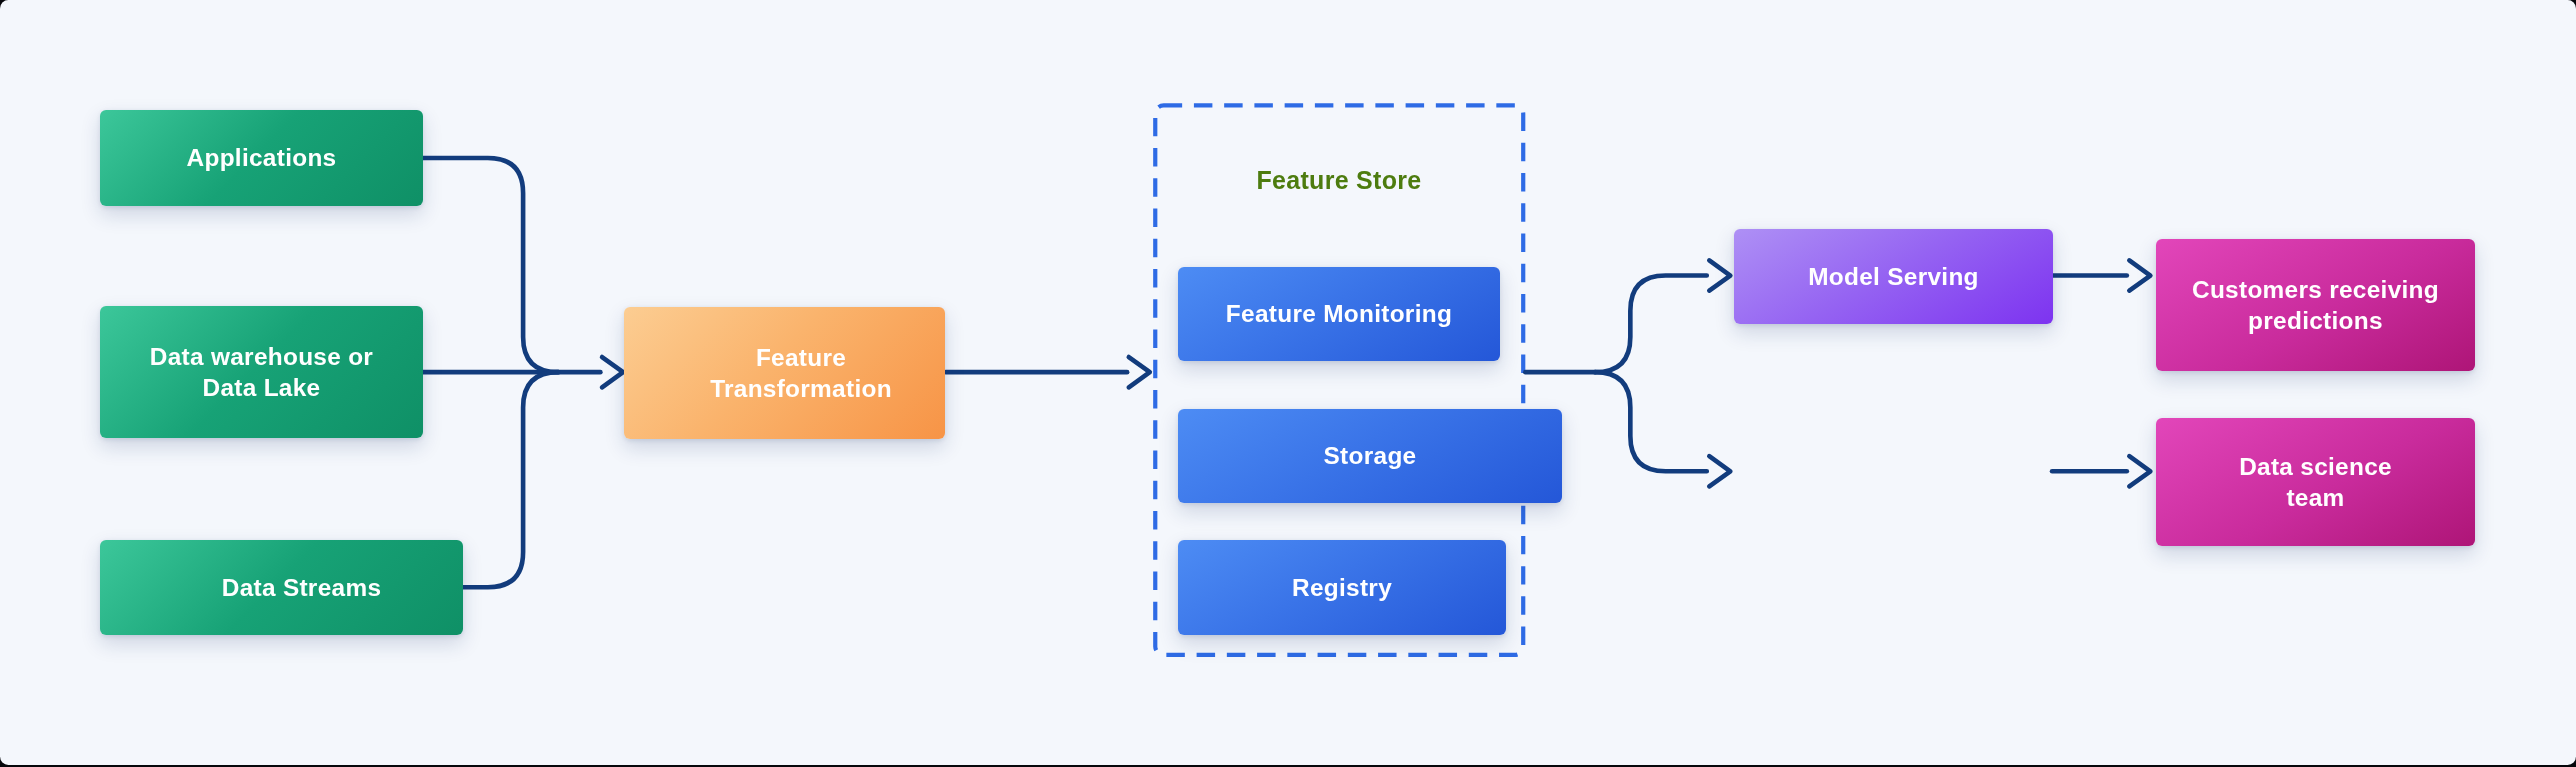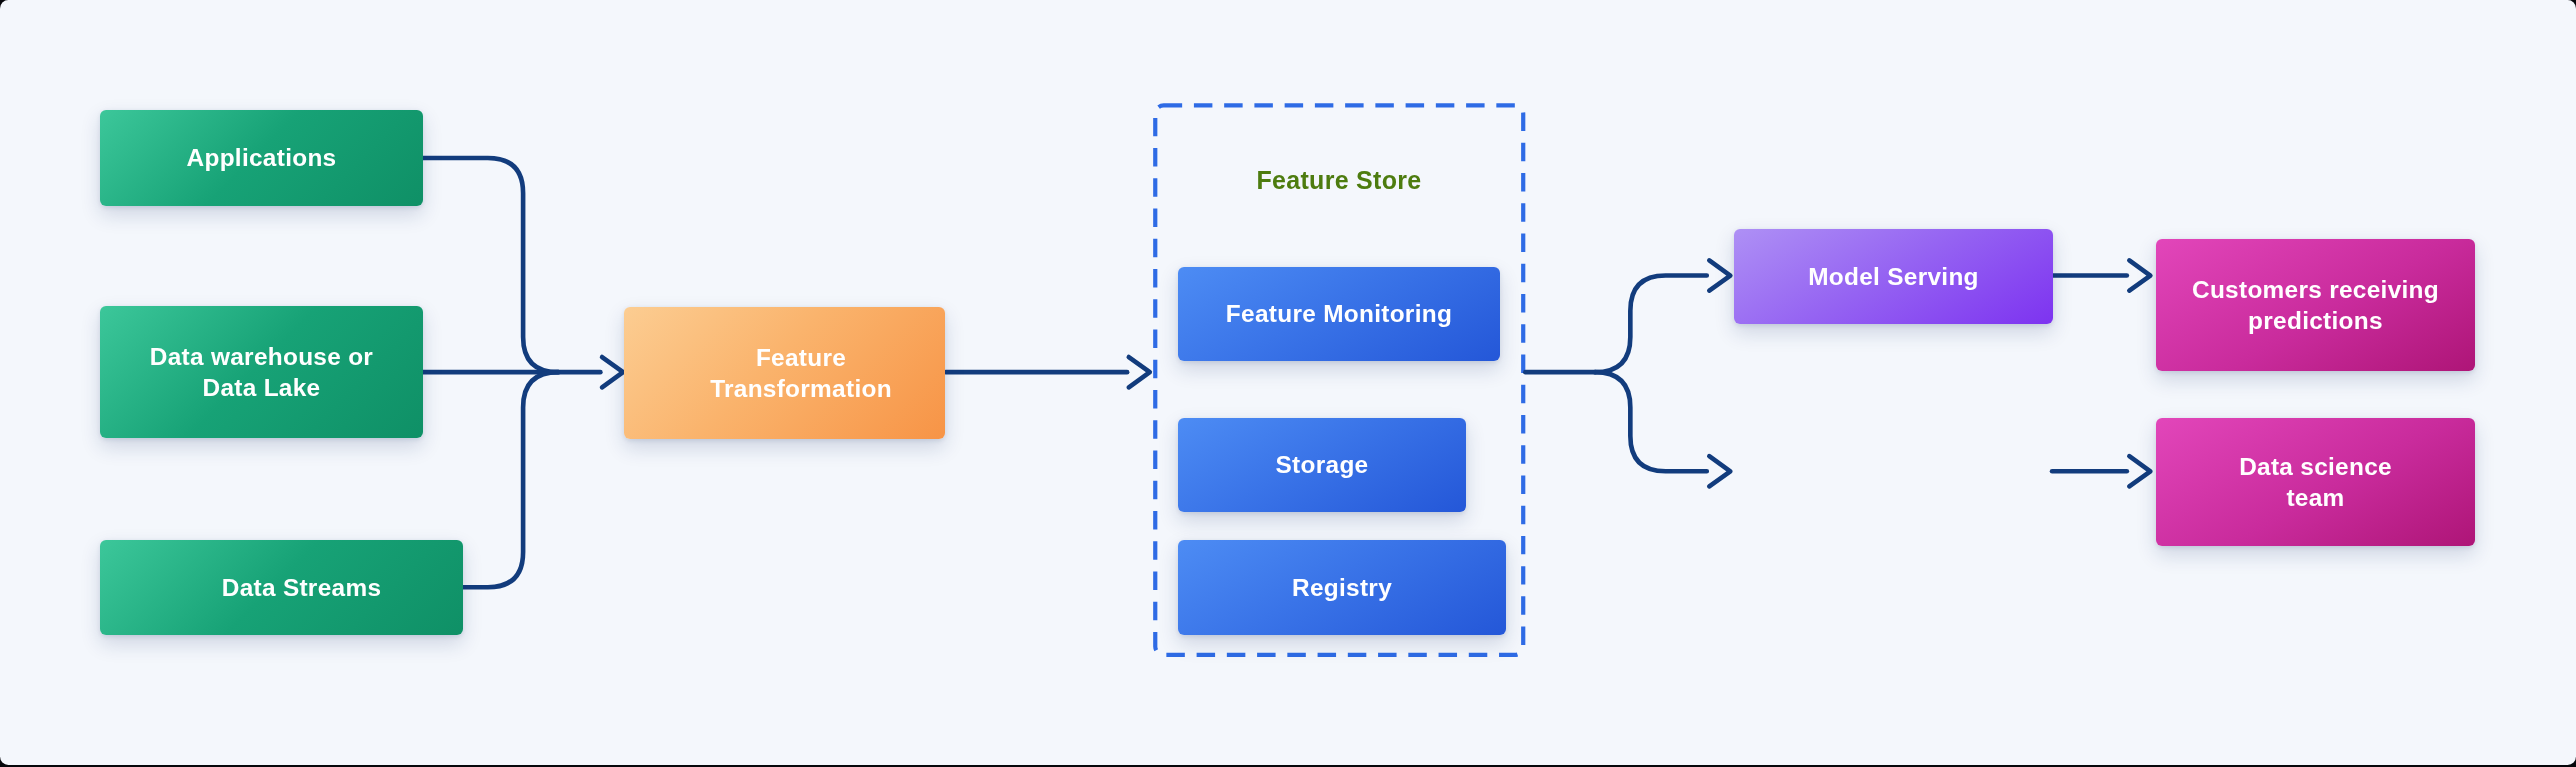--- a/index.html
+++ b/index.html
@@ -30,21 +30,21 @@
   .blue  {background:linear-gradient(150deg,#4d8cf4 0%,#3a74e8 45%,#2457d8 100%);}
   .purple{background:linear-gradient(150deg,#ae90f5 0%,#9563f2 48%,#7d33f0 100%);}
   .pink  {background:linear-gradient(150deg,#e246ba 0%,#c92b9c 55%,#ae1577 100%);}
 
   
   #node-applications            {left:100px; top:110px; width:323px; height:96px;}
   #node-data-warehouse          {left:100px; top:306px; width:323px; height:132px;}
   #node-data-streams            {left:100px; top:540px; width:323px; height:95px;padding-left:40px;}
   #node-feature-transformation  {left:624px; top:307px; width:321px; height:132px;}
   #node-feature-monitoring      {left:1178px;top:267px; width:322px; height:94px;}
-  #node-storage                 {left:1178px;top:418px; width:288px; height:94px;}
+  #node-storage                 {left:1178px;top:409px; width:384px; height:94px;}
   #node-registry                {left:1178px;top:540px; width:328px; height:95px;}
   #node-model-serving           {left:1734px;top:229px; width:319px; height:95px;}
   #node-model-training          {left:1734px;top:424px; width:319px; height:95px;}
   #node-customers               {left:2156px;top:208px; width:319px; height:132px;margin-top:31px;}
   #node-ds-team                 {left:2156px;top:382px; width:319px; height:128px;margin-top:36px;}
 
   #node-data-warehouse .lbl{max-width:235px;}
   #node-feature-transformation .lbl{max-width:193px;margin-left:33px;}
   #node-customers .lbl{max-width:261px;}
   #node-ds-team .lbl{max-width:168px;}

